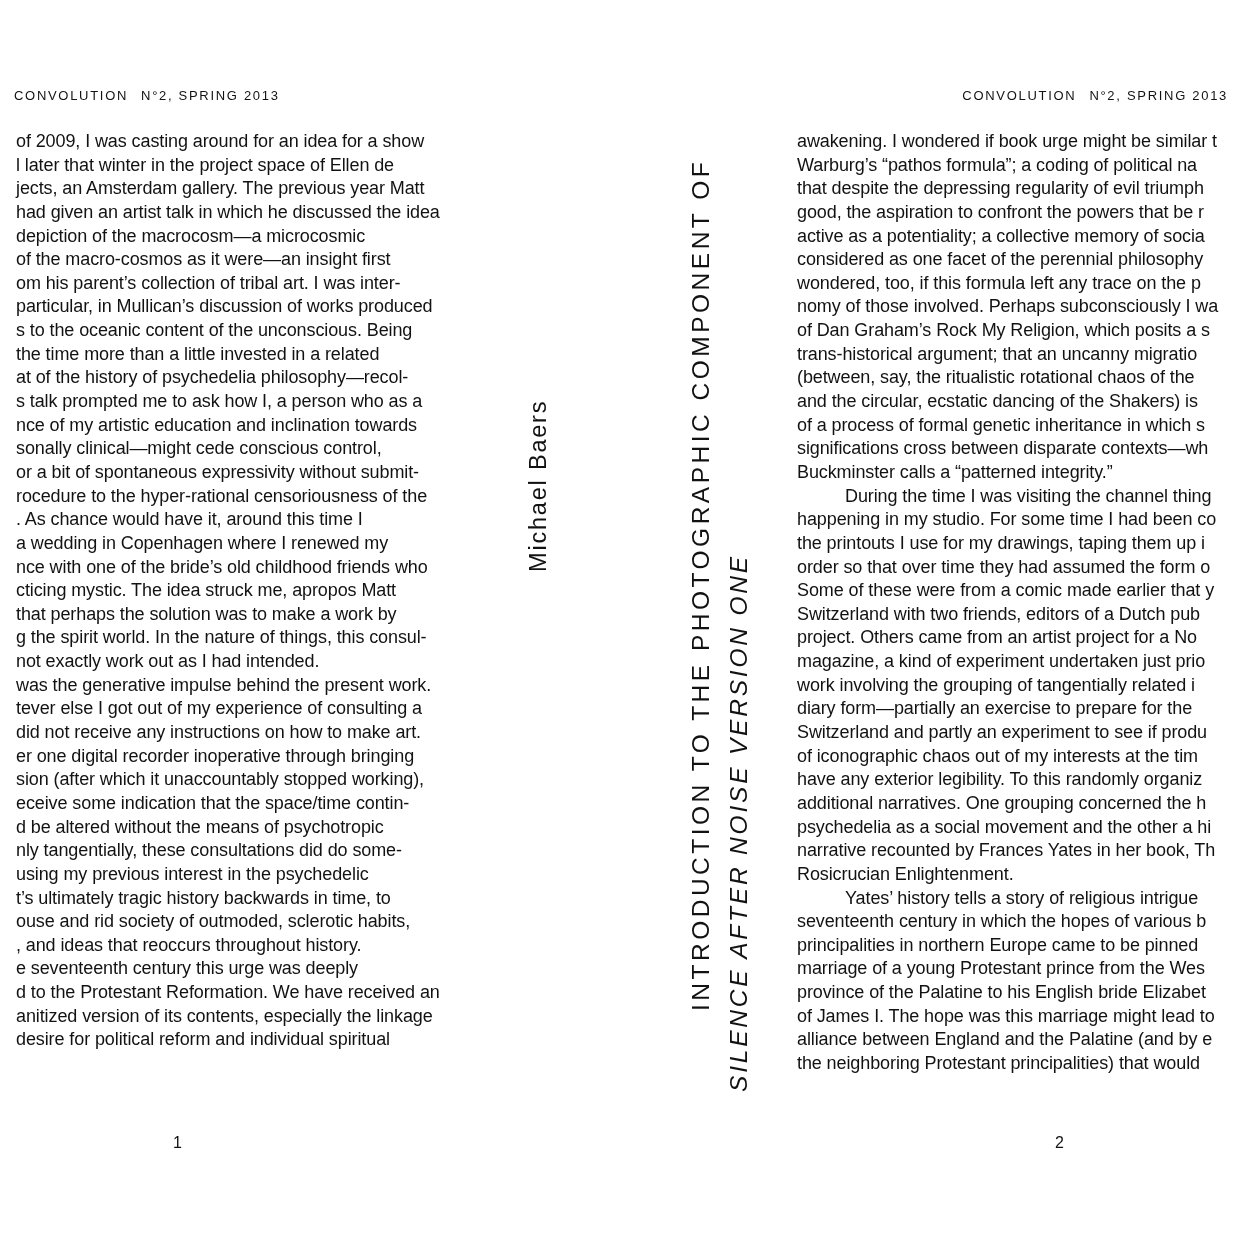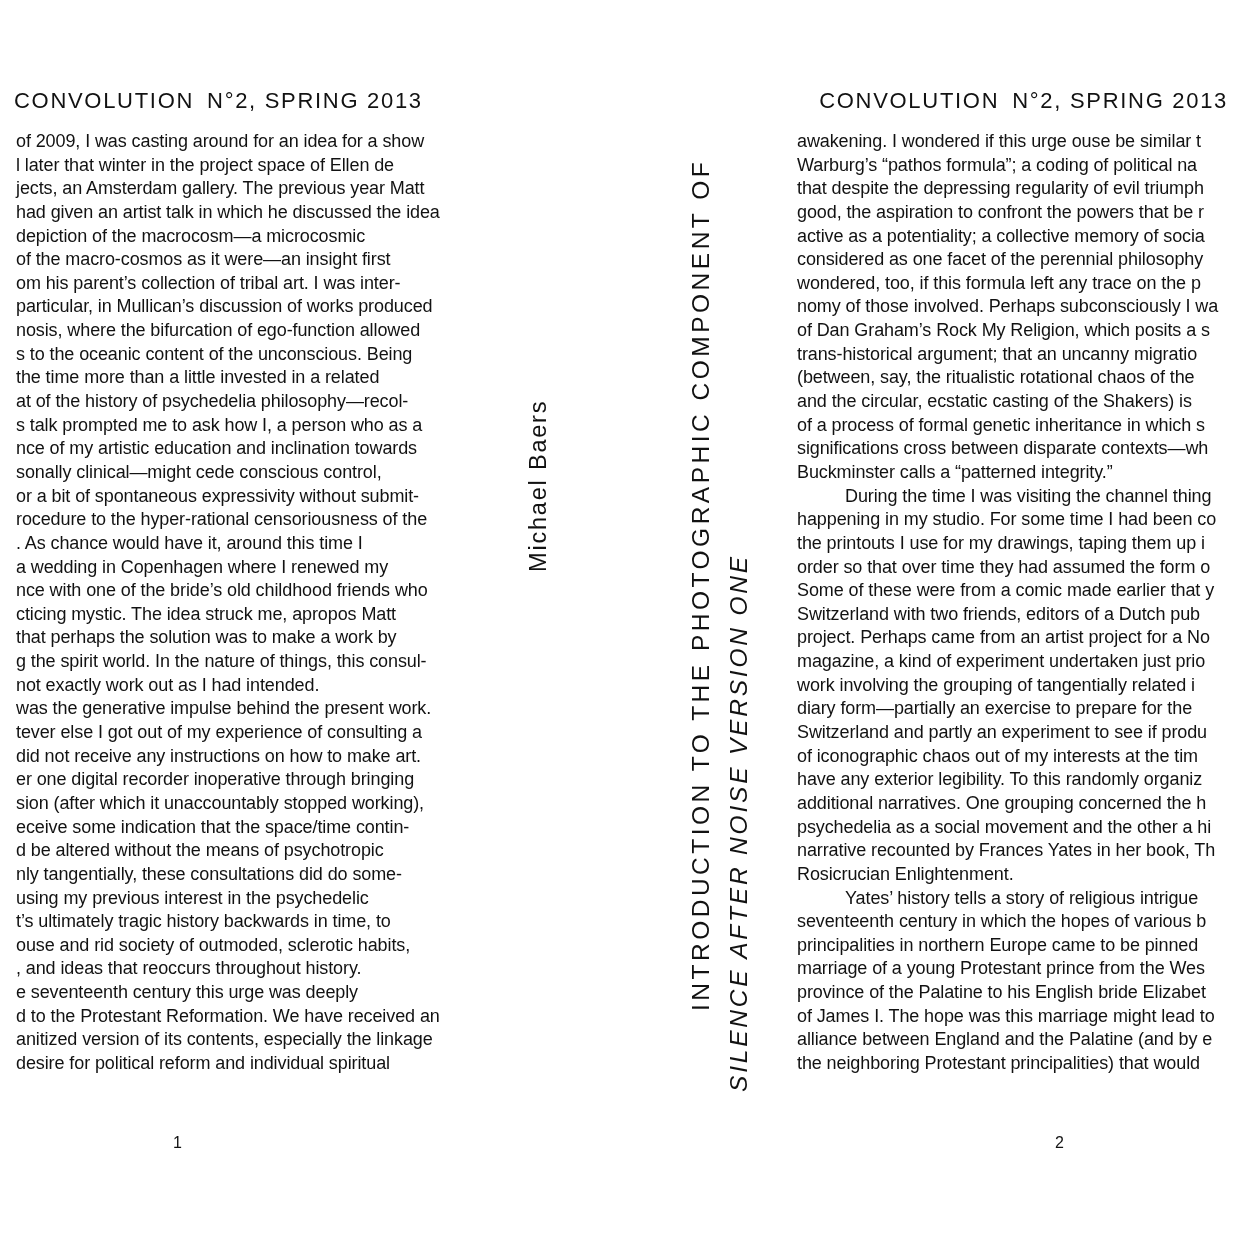--- a/index.html
+++ b/index.html
@@ -8,21 +8,21 @@
     background:#ffffff;
     overflow:hidden;
     position:relative;
     font-family:"Liberation Sans","DejaVu Sans",sans-serif;
     color:#121212;
     -webkit-font-smoothing:antialiased;
   }
   
   .runhead{
     position:absolute;top:88px;
-    font-size:22px;font-weight:500;
+    font-size:13px;font-weight:500;
     letter-spacing:1.7px;white-space:nowrap;
   }
   .rh-left{left:14px;}
   .rh-right{right:13px;}
   .runhead .gap{display:inline-block;width:13px;}
   
   .column{
     position:absolute;top:130px;
     font-size:18px;line-height:23.65px;letter-spacing:-0.1px;
     white-space:nowrap;
@@ -62,21 +62,20 @@
 
   <div id="col-left" class="column col-left">
       <div class="line"><span>of 2009, I was casting around for an idea for a show</span></div>
       <div class="line"><span>l later that winter in the project space of Ellen de</span></div>
       <div class="line"><span>jects, an Amsterdam gallery. The previous year Matt</span></div>
       <div class="line"><span>had given an artist talk in which he discussed the idea</span></div>
       <div class="line"><span>depiction of the macrocosm—a microcosmic</span></div>
       <div class="line"><span>of the macro-cosmos as it were—an insight first</span></div>
       <div class="line"><span>om his parent’s collection of tribal art. I was inter-</span></div>
       <div class="line"><span>particular, in Mullican’s discussion of works produced</span></div>
-      <div class="line"><span>nosis, where the bifurcation of ego-function allowed</span></div>
       <div class="line"><span>s to the oceanic content of the unconscious. Being</span></div>
       <div class="line"><span>the time more than a little invested in a related</span></div>
       <div class="line"><span>at of the history of psychedelia philosophy—recol-</span></div>
       <div class="line"><span>s talk prompted me to ask how I, a person who as a</span></div>
       <div class="line"><span>nce of my artistic education and inclination towards</span></div>
       <div class="line"><span>sonally clinical—might cede conscious control,</span></div>
       <div class="line"><span>or a bit of spontaneous expressivity without submit-</span></div>
       <div class="line"><span>rocedure to the hyper-rational censoriousness of the</span></div>
       <div class="line"><span>. As chance would have it, around this time I</span></div>
       <div class="line"><span>a wedding in Copenhagen where I renewed my</span></div>
@@ -96,42 +95,42 @@
       <div class="line"><span>using my previous interest in the psychedelic</span></div>
       <div class="line"><span>t’s ultimately tragic history backwards in time, to</span></div>
       <div class="line"><span>ouse and rid society of outmoded, sclerotic habits,</span></div>
       <div class="line"><span>, and ideas that reoccurs throughout history.</span></div>
       <div class="line"><span>e seventeenth century this urge was deeply</span></div>
       <div class="line"><span>d to the Protestant Reformation. We have received an</span></div>
       <div class="line"><span>anitized version of its contents, especially the linkage</span></div>
       <div class="line"><span>desire for political reform and individual spiritual</span></div>
     </div>
   <div id="col-right" class="column col-right">
-      <div class="line"><span>awakening. I wondered if this urge ouse be similar t</span></div>
+      <div class="line"><span>awakening. I wondered if book urge might be similar t</span></div>
       <div class="line"><span>Warburg’s “pathos formula”; a coding of political na</span></div>
       <div class="line"><span>that despite the depressing regularity of evil triumph</span></div>
       <div class="line"><span>good, the aspiration to confront the powers that be r</span></div>
       <div class="line"><span>active as a potentiality; a collective memory of socia</span></div>
       <div class="line"><span>considered as one facet of the perennial philosophy</span></div>
       <div class="line"><span>wondered, too, if this formula left any trace on the p</span></div>
       <div class="line"><span>nomy of those involved. Perhaps subconsciously I wa</span></div>
       <div class="line"><span>of Dan Graham’s </span><span class="it">Rock My Religion,</span><span> which posits a s</span></div>
       <div class="line"><span>trans-historical argument; that an uncanny migratio</span></div>
       <div class="line"><span>(between, say, the ritualistic rotational chaos of the</span></div>
-      <div class="line"><span>and the circular, ecstatic casting of the Shakers) is</span></div>
+      <div class="line"><span>and the circular, ecstatic dancing of the Shakers) is</span></div>
       <div class="line"><span>of a process of formal genetic inheritance in which s</span></div>
       <div class="line"><span>significations cross between disparate contexts—wh</span></div>
       <div class="line"><span>Buckminster calls a “patterned integrity.”</span></div>
       <div class="line indent"><span>During the time I was visiting the channel thing</span></div>
       <div class="line"><span>happening in my studio. For some time I had been co</span></div>
       <div class="line"><span>the printouts I use for my drawings, taping them up i</span></div>
       <div class="line"><span>order so that over time they had assumed the form o</span></div>
       <div class="line"><span>Some of these were from a comic made earlier that y</span></div>
       <div class="line"><span>Switzerland with two friends, editors of a Dutch pub</span></div>
-      <div class="line"><span>project. Perhaps came from an artist project for a No</span></div>
+      <div class="line"><span>project. Others came from an artist project for a No</span></div>
       <div class="line"><span>magazine, a kind of experiment undertaken just prio</span></div>
       <div class="line"><span>work involving the grouping of tangentially related i</span></div>
       <div class="line"><span>diary form—partially an exercise to prepare for the</span></div>
       <div class="line"><span>Switzerland and partly an experiment to see if produ</span></div>
       <div class="line"><span>of iconographic chaos out of my interests at the tim</span></div>
       <div class="line"><span>have any exterior legibility. To this randomly organiz</span></div>
       <div class="line"><span>additional narratives. One grouping concerned the h</span></div>
       <div class="line"><span>psychedelia as a social movement and the other a hi</span></div>
       <div class="line"><span>narrative recounted by Frances Yates in her book, </span><span class="it">Th</span></div>
       <div class="line"><span class="it">Rosicrucian Enlightenment</span><span>.</span></div>

